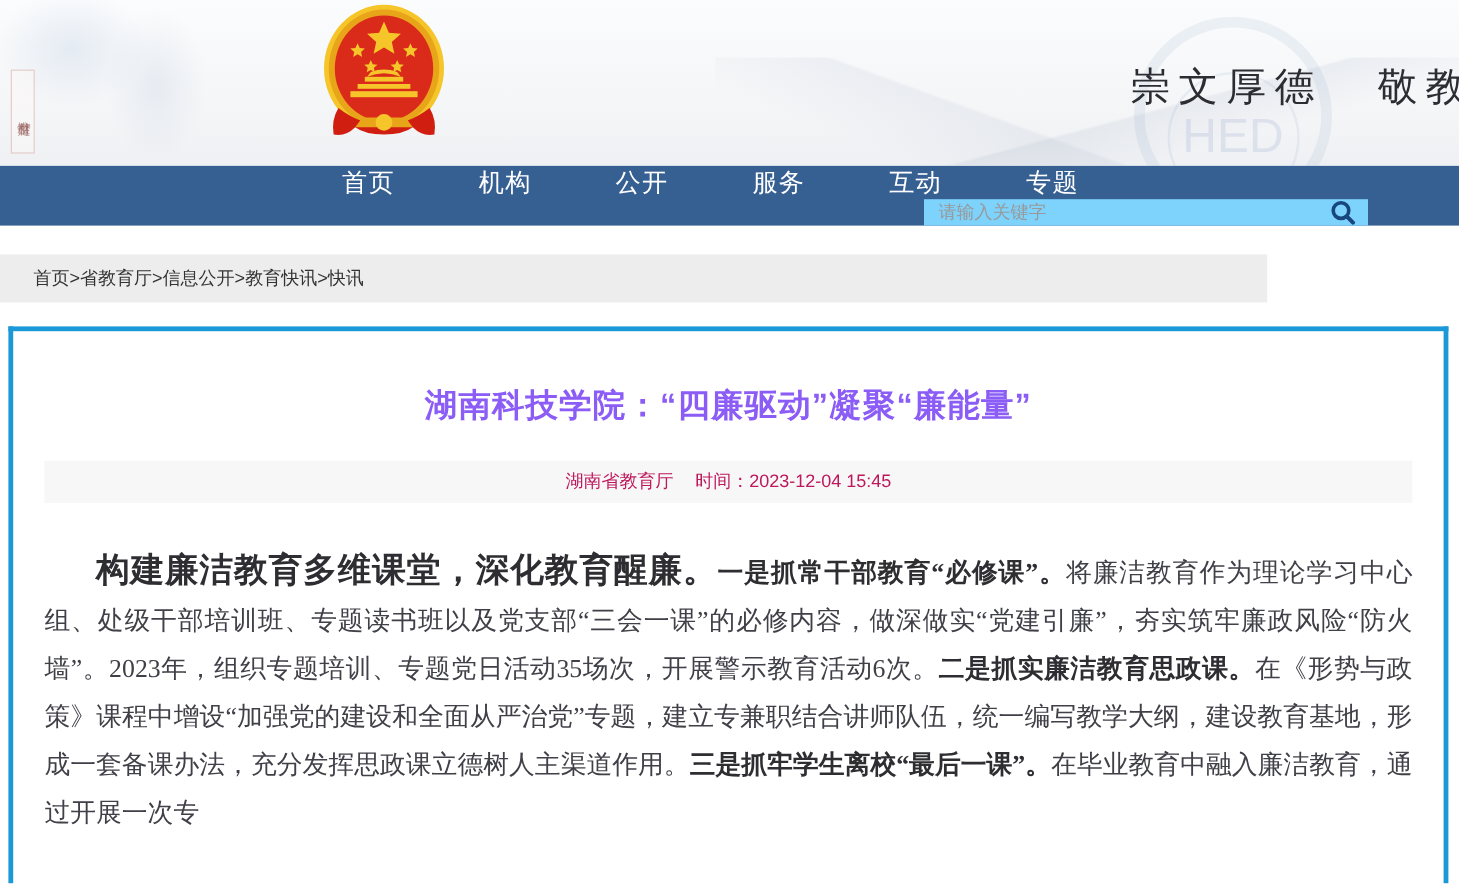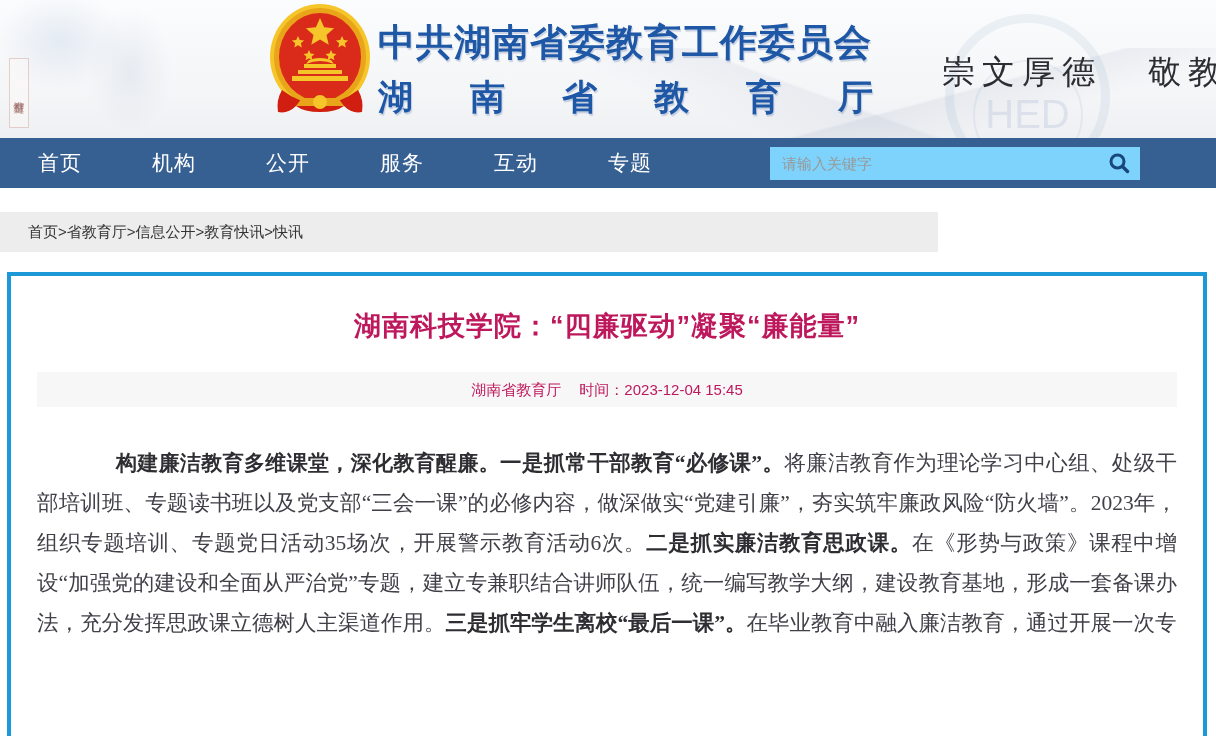--- a/index.html
+++ b/index.html
@@ -57,68 +57,68 @@
     color:rgba(70,110,170,0.12); font-size:40px; text-align:center; line-height:105px;
   }
   .motto {
     position:absolute; left:942px; top:50px; width:260px;
     display:flex; gap:46px; white-space:nowrap;
     font-family:"DejaVu Serif", serif; font-size:33px; color:#2c2c33;
     letter-spacing:7px;
   }
 
   
-  .nav { height:50px; background:#365f92; display:flex; align-items:center; }
+  .nav { height:50px; background:#365f92; display:flex; align-items:center;flex-direction:column; }
   .nav-items { display:flex; margin-left:38px; }
   .nav-item {
     color:#ffffff; font-size:21px; letter-spacing:1px; margin-right:70px;
     cursor:pointer; white-space:nowrap;
   }
   .search {
     margin-left:auto; margin-right:76px; width:370px; height:33px;
     background:#7dd3fc; display:flex; 
   }
   .search input {
     flex:1; border:none; outline:none; padding:0 0 0 12px;
     font-size:15px; color:#333; background:transparent;
     font-family:"Liberation Sans", sans-serif;
   }
   .search input::placeholder { color:#999; }
   .search-btn { width:42px; height:100%; display:flex; align-items:center; justify-content:center; cursor:pointer; }
 
   
   .breadcrumb-band {
-    margin-top:24px; width:938px; height:40px; background:#ededed;
+    margin-top:24px; width:1056px; height:40px; background:#ededed;
     display:flex; align-items:center;
   }
   .breadcrumb { margin-left:28px; font-size:15px; color:#333; cursor:pointer; }
 
   
   .content-box {
     margin:20px 0 0 7px; width:1200px; height:464px;
     border:4px solid #1b98d8; border-bottom:none; background:#fff;
     overflow:hidden;
   }
   .article-title {
-    margin-top:32px; text-align:center;
-    font-size:27px; font-weight:bold; color:#be185d; letter-spacing:1px;
+    margin-top:44px; text-align:center;
+    font-size:27px; font-weight:bold; color:#8b5cf6; letter-spacing:1px;
   }
   .meta-bar {
     margin:28px 26px 0; height:35px; background:#f7f7f7;
     text-align:center; line-height:35px; font-size:15px; color:#be185d;
   }
   .meta-bar .src { margin-right:14px; }
   .body-text {
     margin:36px 26px 0;
     font-family:"Liberation Serif","DejaVu Serif", serif;
     font-size:21.5px; line-height:40px; color:#404048; text-align:justify;
   }
   .body-text p { margin:0; text-indent:2em; }
   .body-text strong { color:#2d2d32; }
-  .body-text strong.lead { font-family:"Liberation Sans", sans-serif; font-size:21px;margin-left:36px; }
+  .body-text strong.lead { font-family:"Liberation Sans", sans-serif; font-size:28px; }
 </style>
 </head>
 <body>
 
 <div class="header">
   <div class="wm-left"></div>
   <div class="wm-mountains"></div>
   <div class="mini-seal">惟楚有材</div>
 
   <div class="emblem">
@@ -134,24 +134,20 @@
       <rect x="24" y="74" width="56" height="5" fill="#f5c52a"></rect>
       <rect x="30" y="68" width="44" height="4" fill="#f5c52a"></rect>
       <rect x="36" y="62" width="32" height="4" fill="#f5c52a"></rect>
       <path d="M38 62 q14 -6 28 0 l-3 -4 q-11 -4 -22 0 z" fill="#f5c52a"></path>
       <path d="M14 88 q-6 10 -4 22 q10 2 18 -6 q8 6 24 6 q16 0 24 -6 q8 8 18 6 q2 -12 -4 -22 q-18 14 -38 14 q-20 0 -38 -14 z" fill="#d01f10"></path>
       <path d="M34 96 h36 l6 8 h-48 z" fill="#e8a51a"></path>
       <circle cx="52" cy="100" r="7" fill="#f5c52a"></circle>
     </svg>
   </div>
 
-  <div class="org-lines">
-    <div class="org1">中共湖南省委教育工作委员会</div>
-    <div class="org2">湖南省教育厅</div>
-  </div>
 
   <div class="dept-watermark">
     <div class="inner">HED</div>
   </div>
 
   <div class="motto">
     <span>崇文厚德</span>
     <span>敬教育才</span>
   </div>
 </div>

